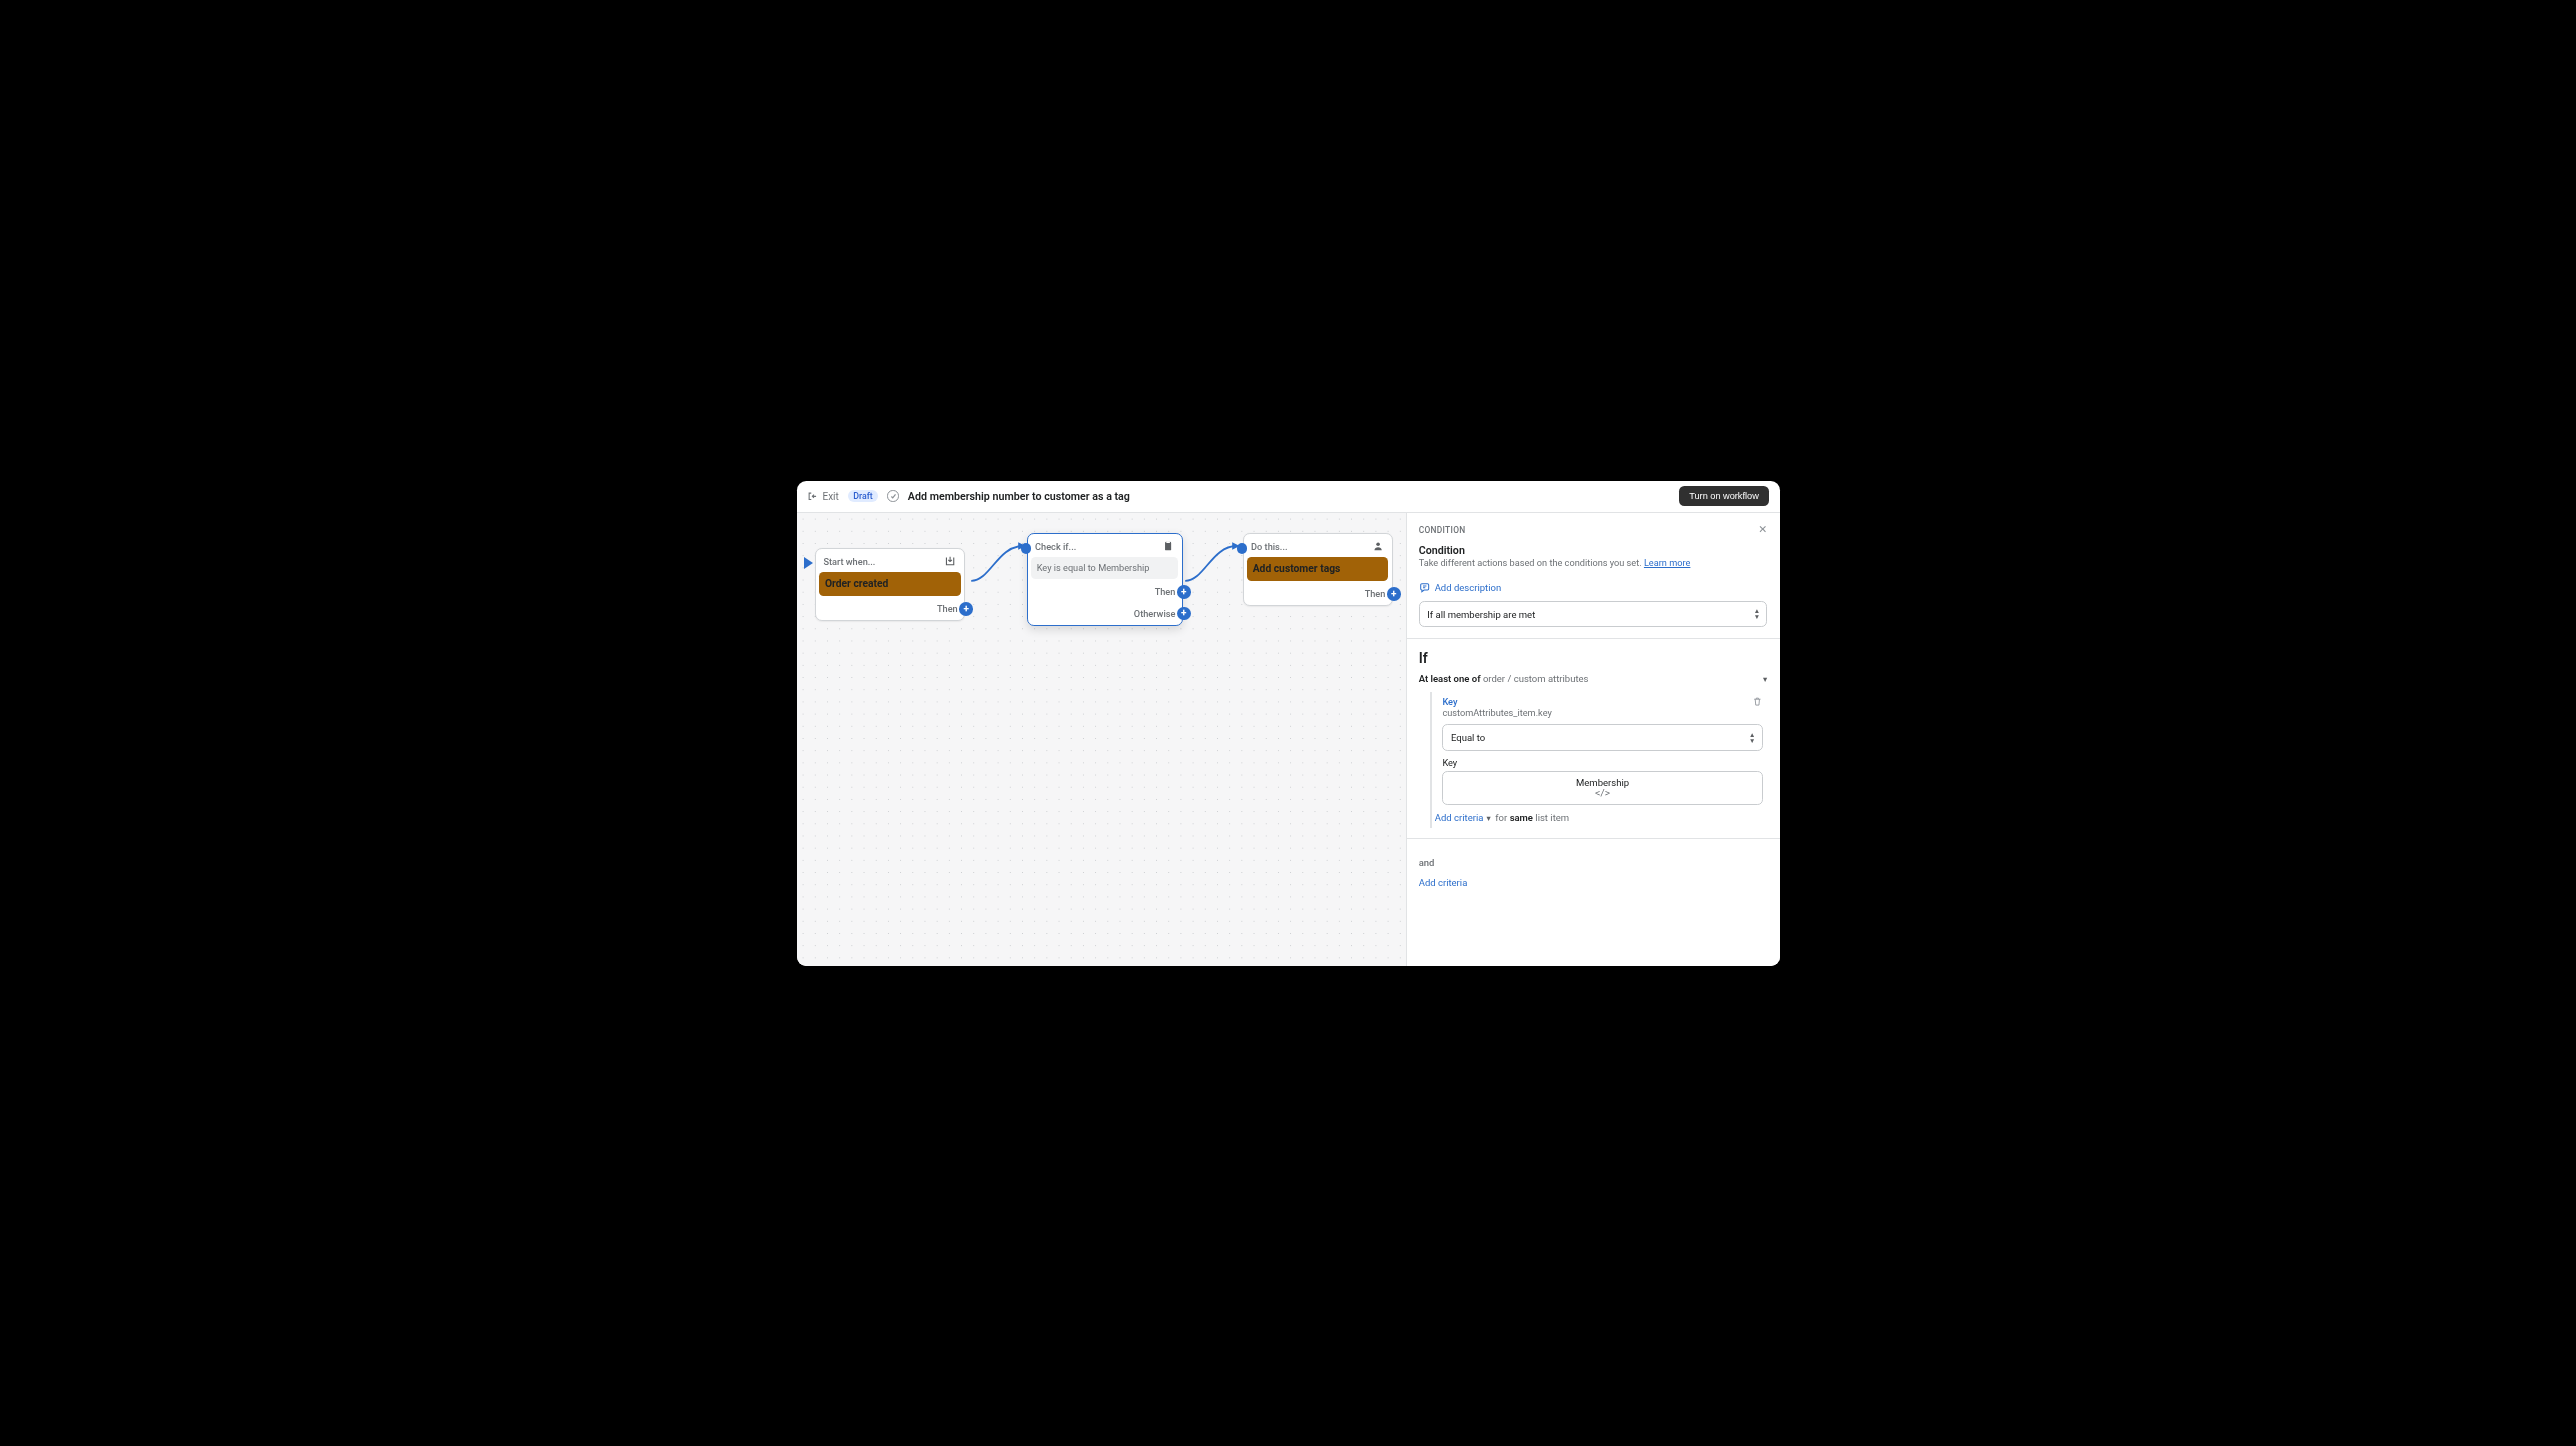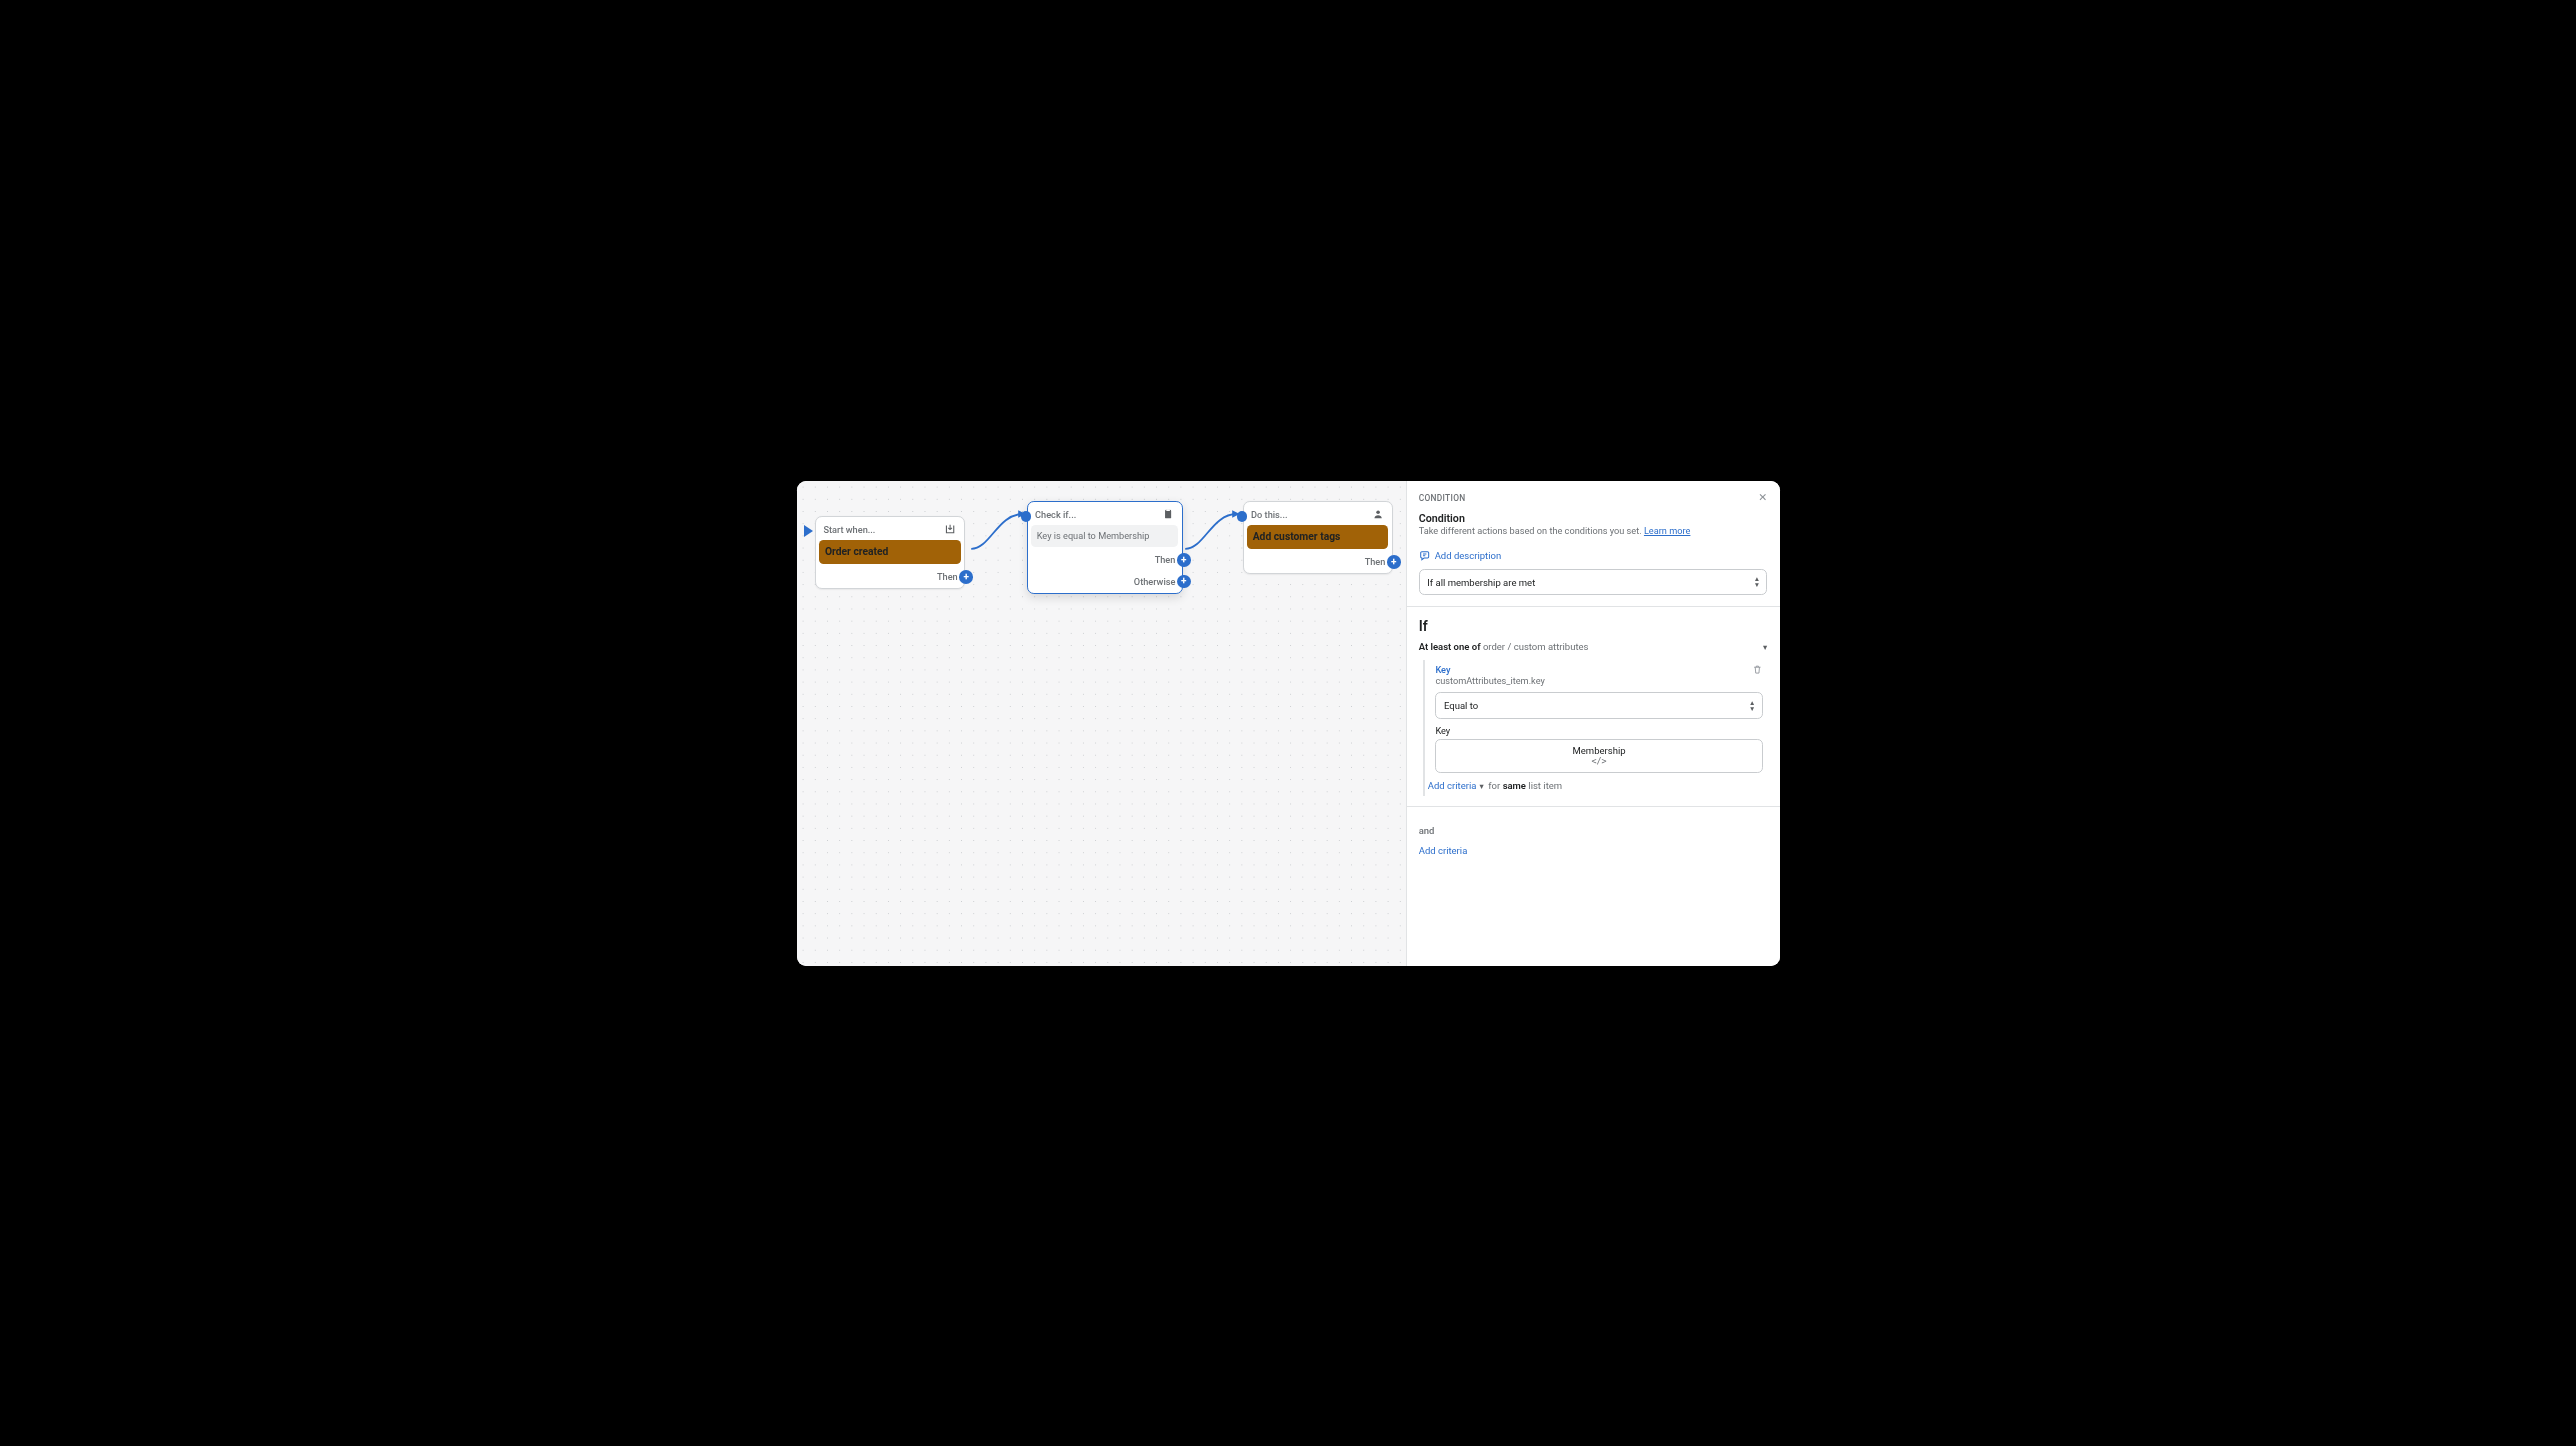--- a/index.html
+++ b/index.html
@@ -111,21 +111,21 @@
 }
 .sel-arrows { color:#5c5f62; font-size:7.6px; line-height:6.1px; }
 .divider { border:none; border-top:0.8px solid #e1e3e5; margin:3.1px -12.2px; }
 .if-label { font-size:14px; font-weight:600; }
 .rule-row { display:flex; align-items:center; gap:4.6px; font-size:9.5px; cursor:pointer; }
 .rule-prefix { font-weight:600; }
 .rule-path   { color:#6d7175; }
 .chev { font-size:8.4px; color:#5c5f62; }
 .criteria-card {
   border-left:2.3px solid #e1e3e5;
-  margin-left:4px;
+  margin-left:11px;
   padding:4.6px 4.6px 4.6px 10.7px;
   display:flex; flex-direction:column; gap:6.1px;
 }
 .crit-top { display:flex; justify-content:space-between; align-items:flex-start; }
 .crit-key-link { color:#2c6ecb; font-size:9.2px; font-weight:500; cursor:pointer; }
 .crit-key-path { color:#6d7175; font-size:9.2px; }
 .trash { color:#8c9196; cursor:pointer; font-size:10px; }
 .field-label { font-size:9.2px; color:#202223; }
 .input-box {
   border:0.8px solid #c9cccf; border-radius:5.3px; padding:5.3px 6.9px;
@@ -139,20 +139,37 @@
 .hint strong { color:#202223; font-weight:600; }
 .and-label { font-size:9.5px; color:#6d7175; font-weight:500; margin-top:7px; }
 
 svg.connector { position:absolute; overflow:visible; pointer-events:none; }
 </style>
 </head>
 <body>
 
 <div class="app-window">
 
+  <div class="top-bar">
+    <div class="exit-btn">
+      <svg width="10.7" height="10.7" viewBox="0 0 20 20" fill="none" stroke="currentColor" stroke-width="2">
+          <path d="M8 4H4v12h4M13 7l-3 3 3 3M10 10h7"></path>
+        </svg>
+      <span>Exit</span>
+    </div>
+    <span class="status-pill">Draft</span>
+    <span class="check-circ">
+      <svg width="6.9" height="6.9" viewBox="0 0 10 10" fill="none" stroke="currentColor" stroke-width="1.8">
+          <path d="M2 5l2 2 4-5"></path>
+        </svg>
+    </span>
+    <span class="workflow-title">Add membership number to customer as a tag</span>
+    <span class="spacer"></span>
+    <button class="turn-on-btn">Turn on workflow</button>
+  </div>
 
   <div class="main-area">
 
     <div class="canvas">
 
       <svg class="connector" style="left:174px; top:30.5px;" width="61" height="53" viewBox="0 0 80 70">
         <path d="M0 50 C 25 50, 35 4, 68 4" stroke="#2c6ecb" stroke-width="2.4" fill="none"></path>
         <path d="M62 -1 L72 4 L62 9 Z" fill="#2c6ecb"></path>
       </svg>
 

